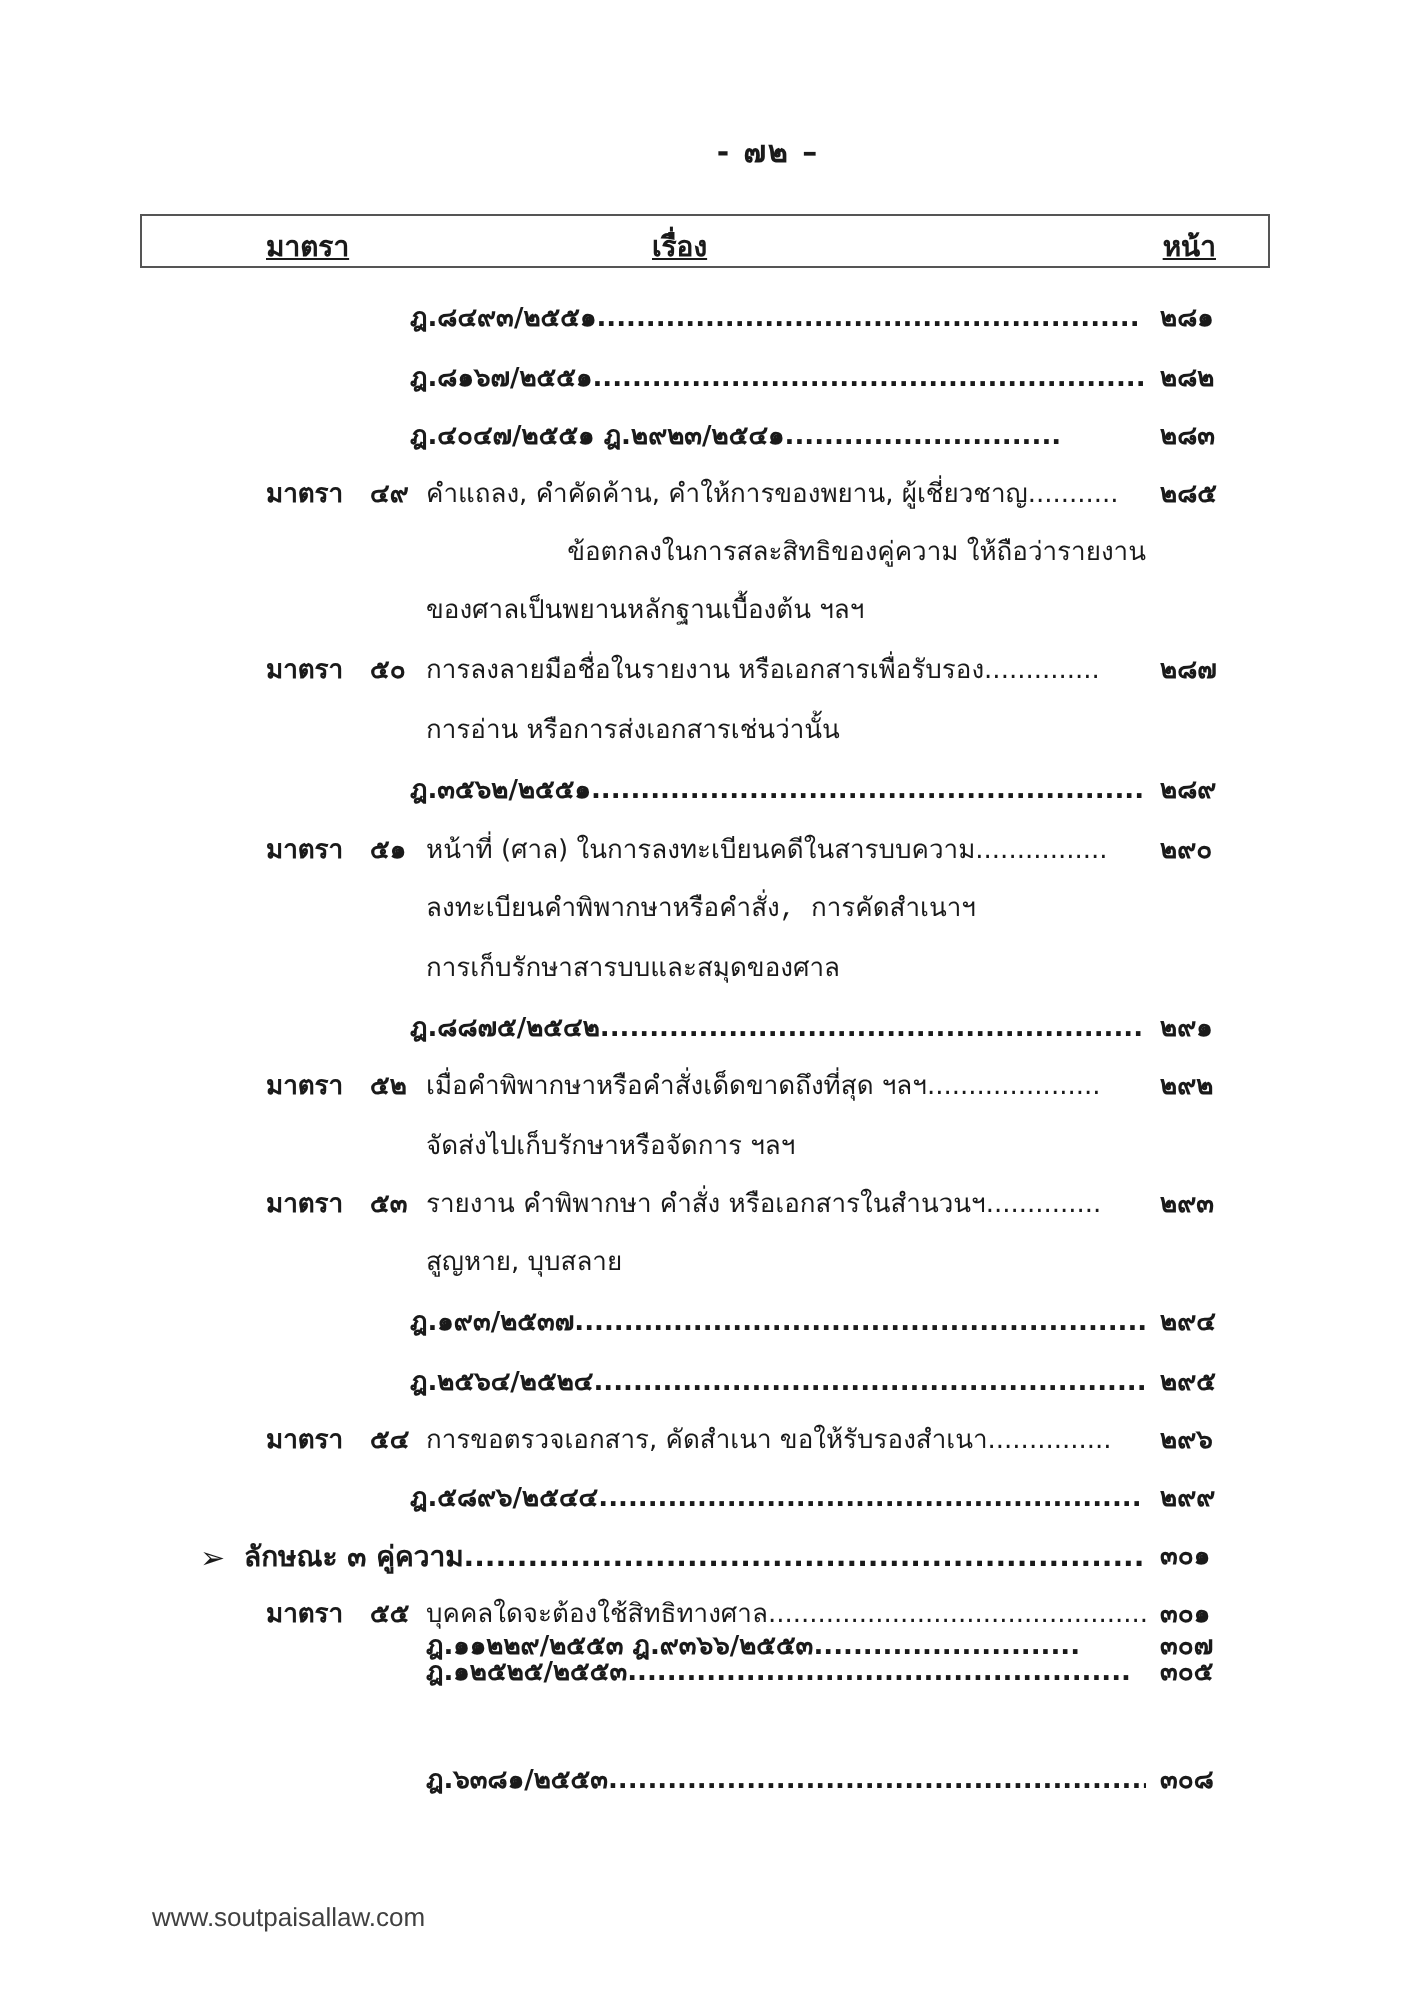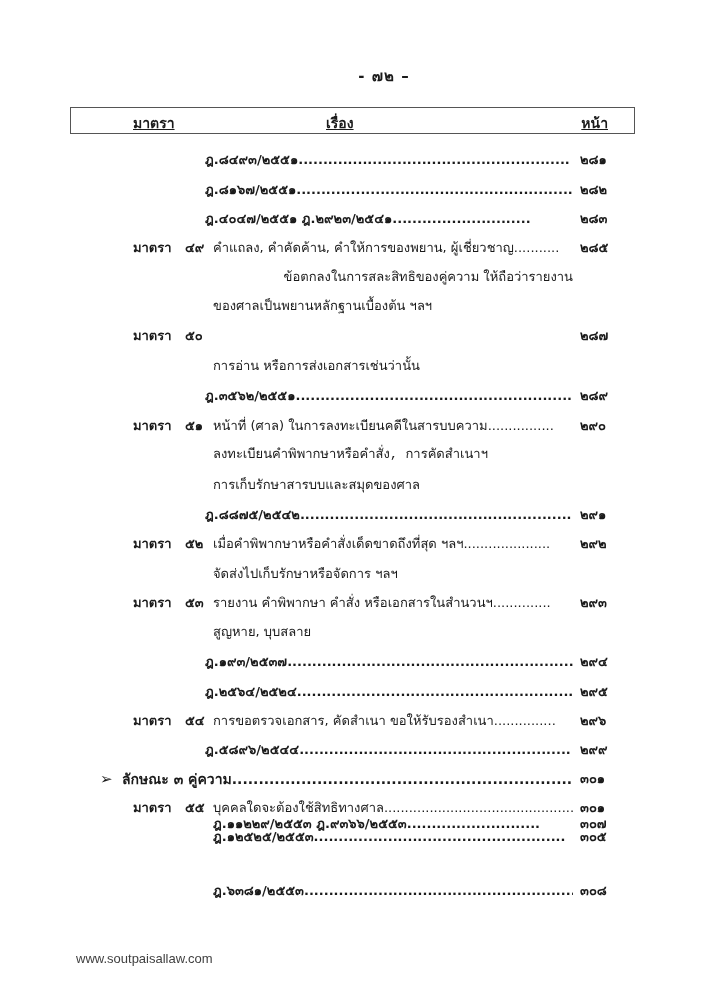--- a/index.html
+++ b/index.html
@@ -55,20 +55,21 @@
     </div>
     <div class="row" style="top: 266px; text-align: right;">
       <span class="text" style="left: 213px; width: 360px;">ข้อตกลงในการสละสิทธิของคู่ความ ให้ถือว่ารายงาน</span>
     </div>
     <div class="row" style="top: 295px;">
       <span class="text" style="left: 213px; width: 360px;"> ของศาลเป็นพยานหลักฐานเบื้องต้น ฯลฯ</span>
     </div>
     <div class="row" style="top: 325px;">
       <span class="label">มาตรา</span>
       <span class="snum">๕๐</span>
+      <span class="text" style="left: 213px; width: 360px;">การลงลายมือชื่อในรายงาน หรือเอกสารเพื่อรับรอง..............</span>
       <span class="pg">๒๘๗</span>
     </div>
     <div class="row" style="top: 355px;">
       <span class="text" style="left: 213px; width: 360px;">การอ่าน หรือการส่งเอกสารเช่นว่านั้น</span>
     </div>
     <div class="row" style="top: 385px;">
       <span class="text bold" style="left: 205px; width: 368px;">ฎ.๓๕๖๒/๒๕๕๑...................................................................</span>
       <span class="pg">๒๘๙</span>
     </div>
     <div class="row" style="top: 415px;">

